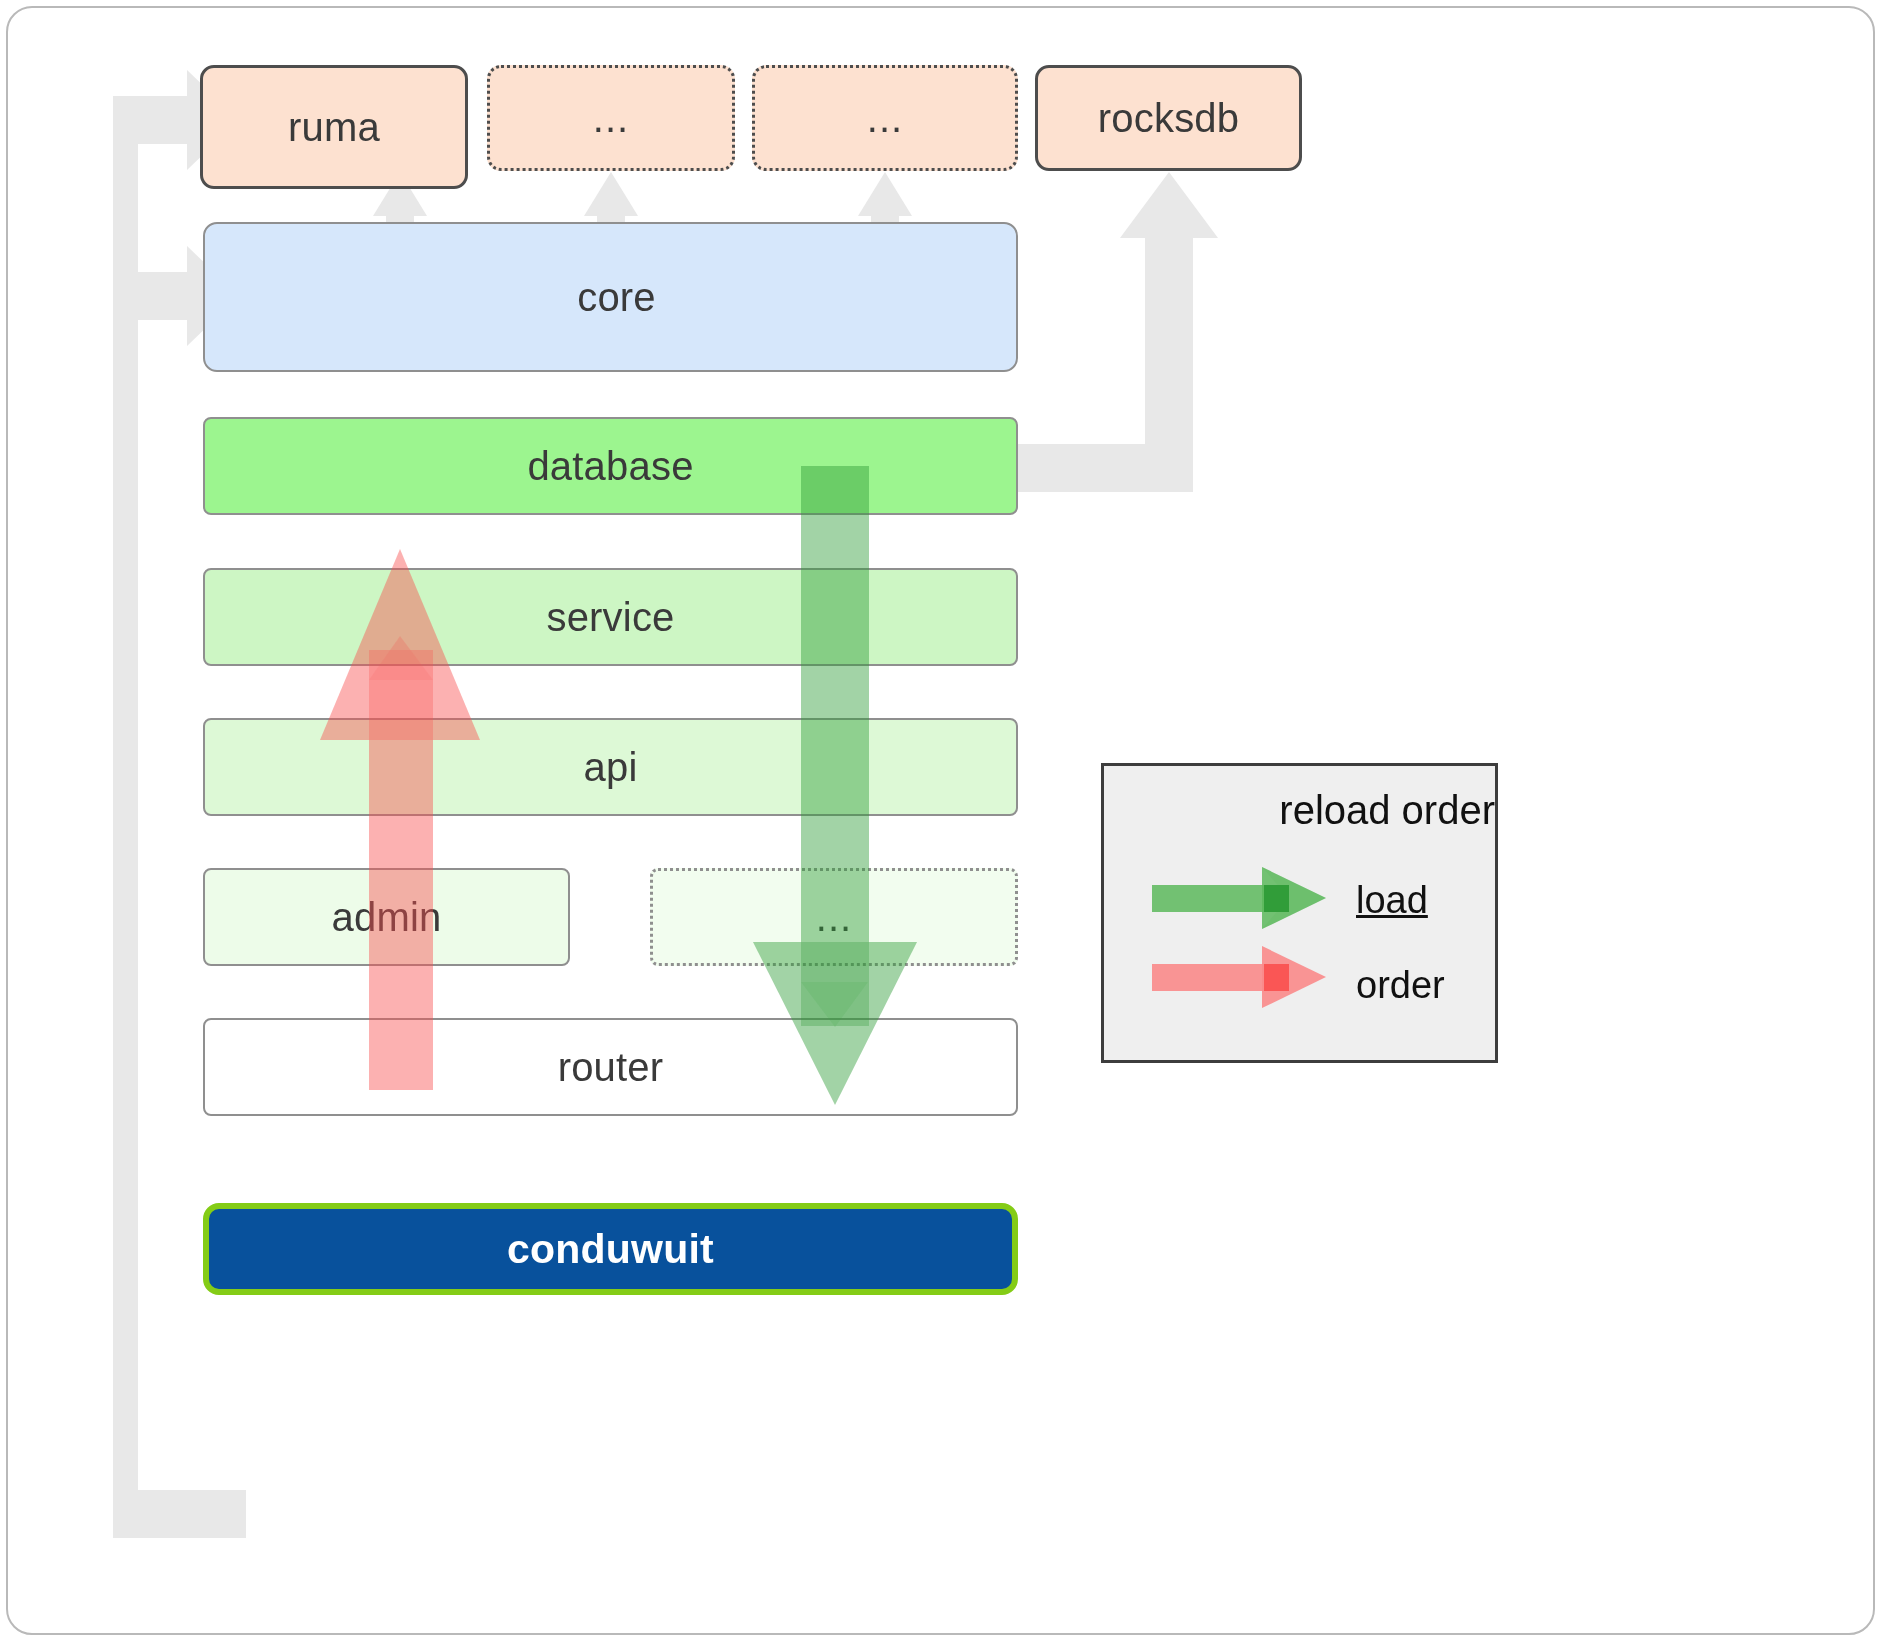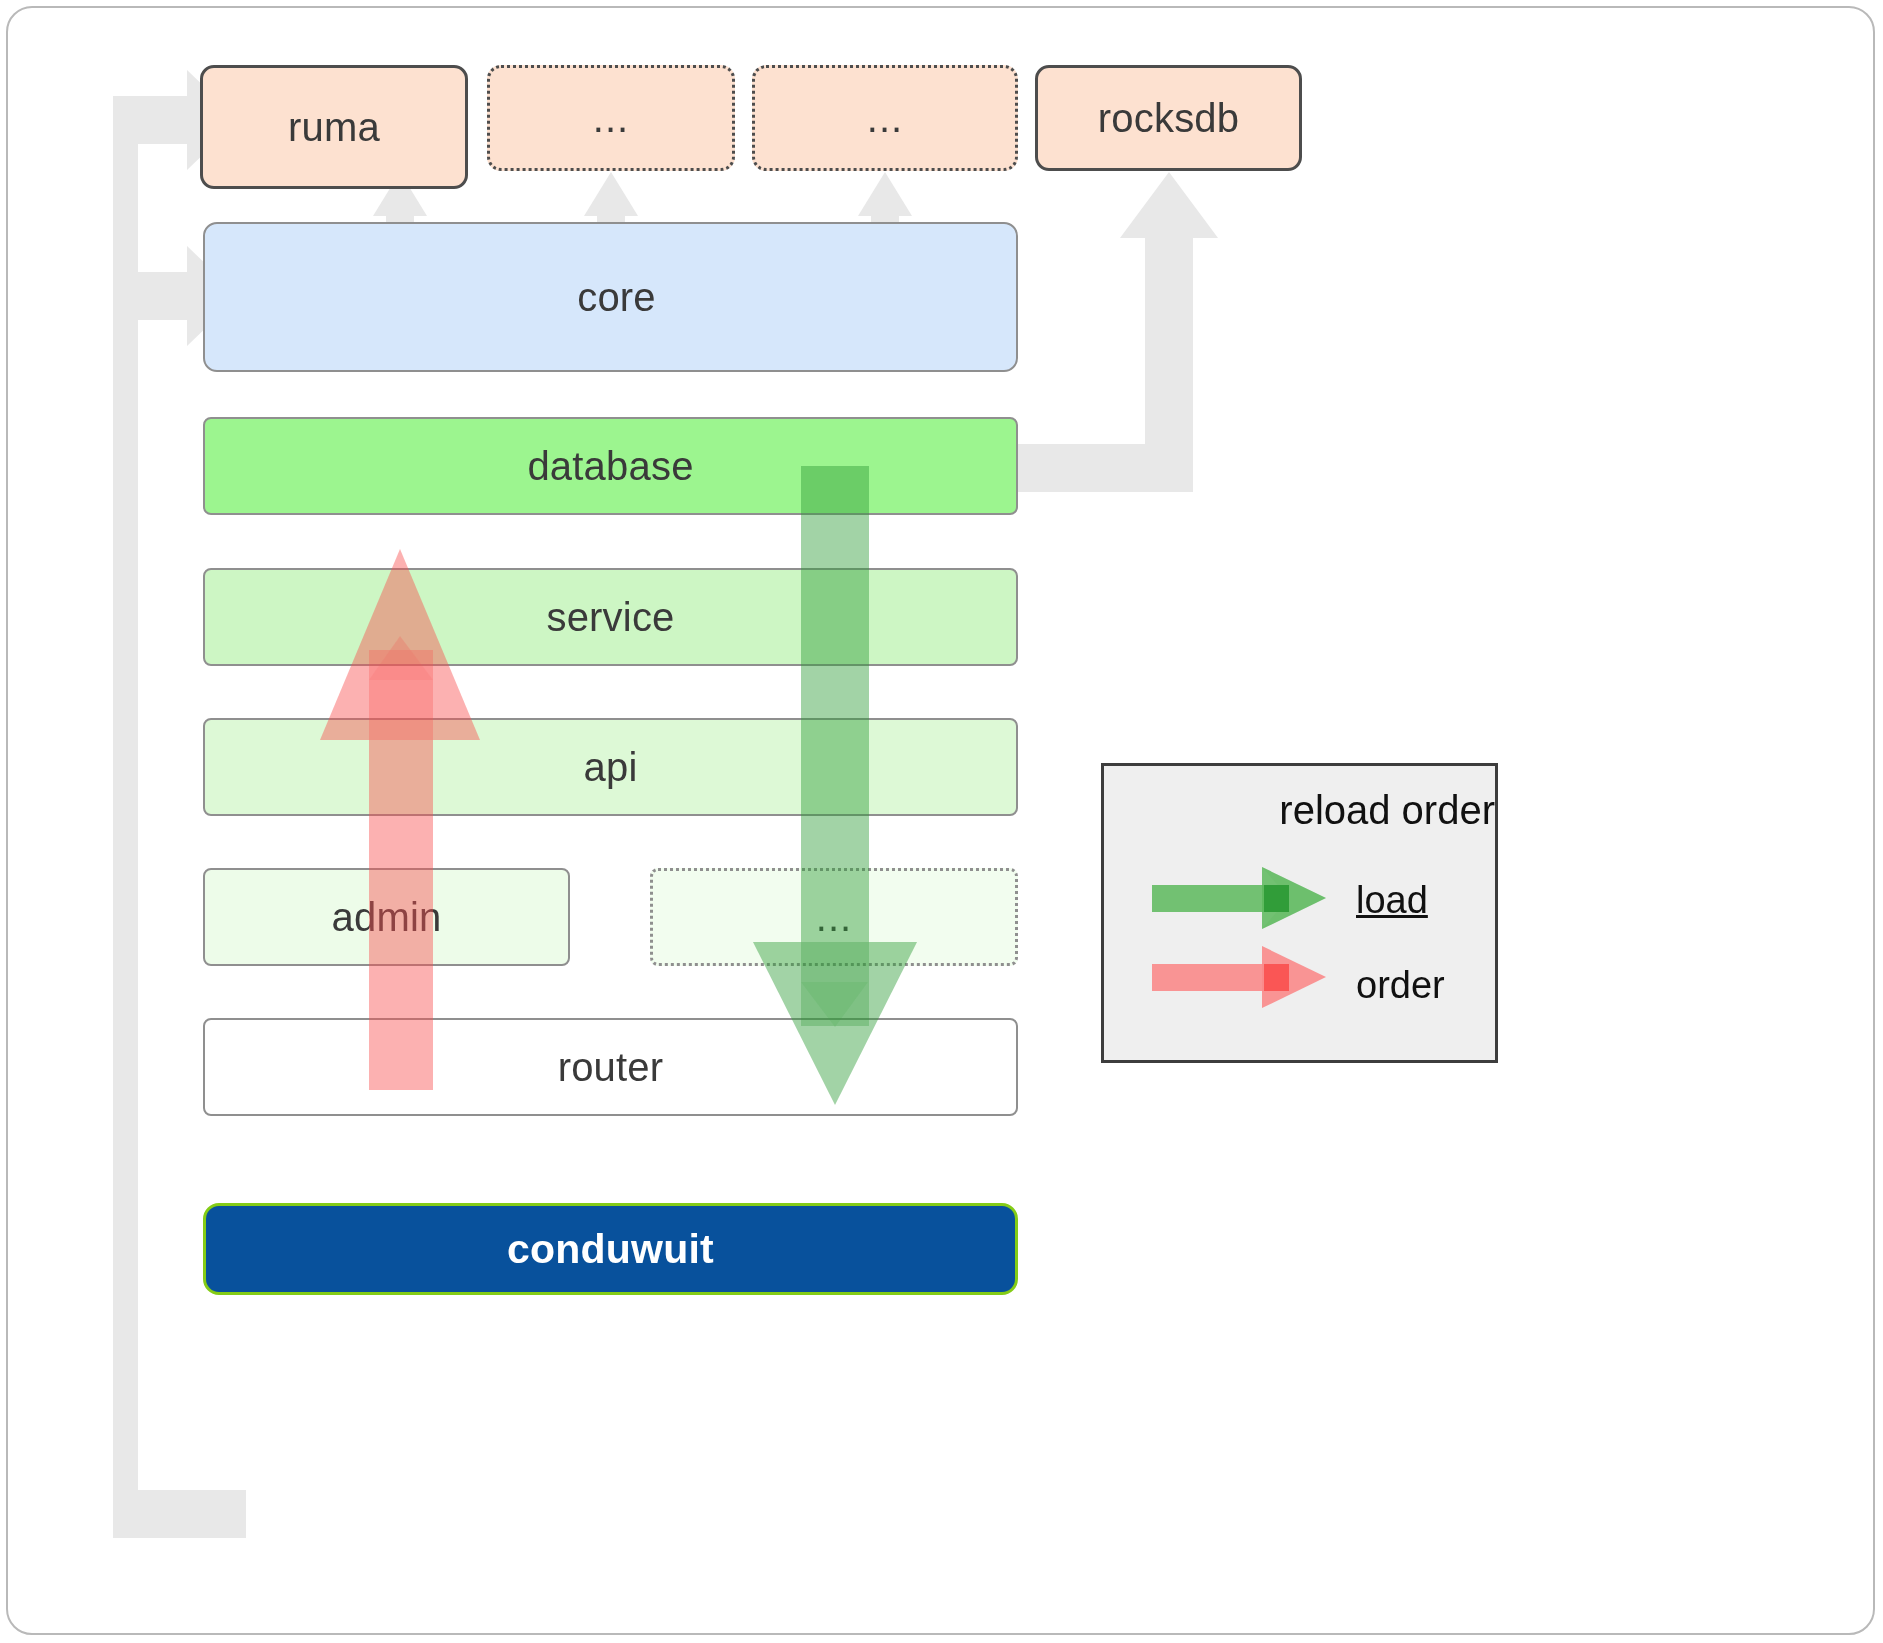--- a/index.html
+++ b/index.html
@@ -19,21 +19,21 @@
   .node.ext{
     background:#fde1d0;border:3px solid #4d4d4d;border-radius:14px;
   }
   .node.ext.dotted{border:3px dotted #4d4d4d;}
   .node.core{
     background:#d6e7fb;border:2px solid #8f8f8f;border-radius:14px;
   }
   .node.lyr{border:2px solid #8f8f8f;border-radius:8px;}
   .node.lyr.dotted{border:3px dotted #8f8f8f;}
   .node.app{
-    background:#08519c;border:3px solid #84cc16;border-radius:16px;color:#ffffff;
+    background:#08519c;border:6px solid #84cc16;border-radius:16px;color:#ffffff;
     font-weight:bold;font-size:41px;
   }
   .dots{font-size:40px;letter-spacing:1px;line-height:.6;}
 
   svg.layer{position:absolute;left:0;top:0;width:1883px;height:1643px;pointer-events:none;}
 
   .legend-box{
     position:absolute;left:1101px;top:763px;width:397px;height:300px;
     background:#efefef;border:3px solid #3d3d3d;box-sizing:border-box;
   }

